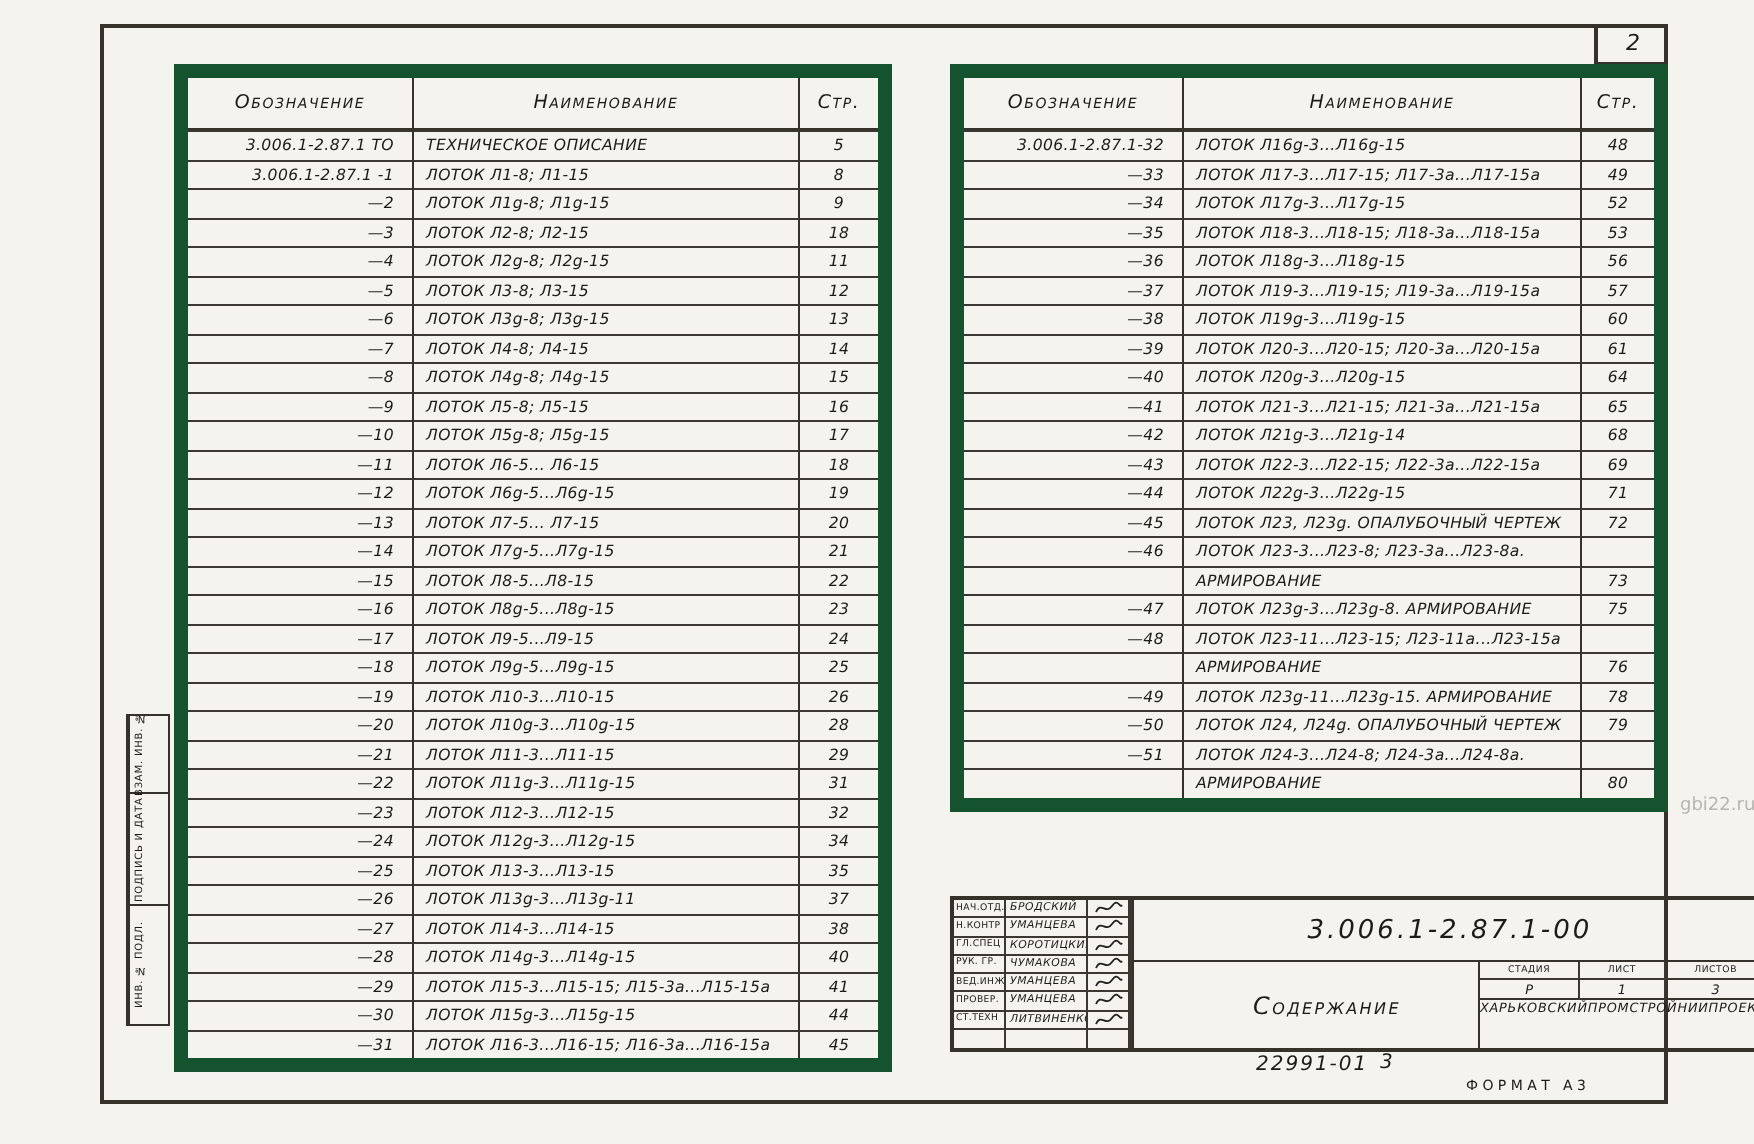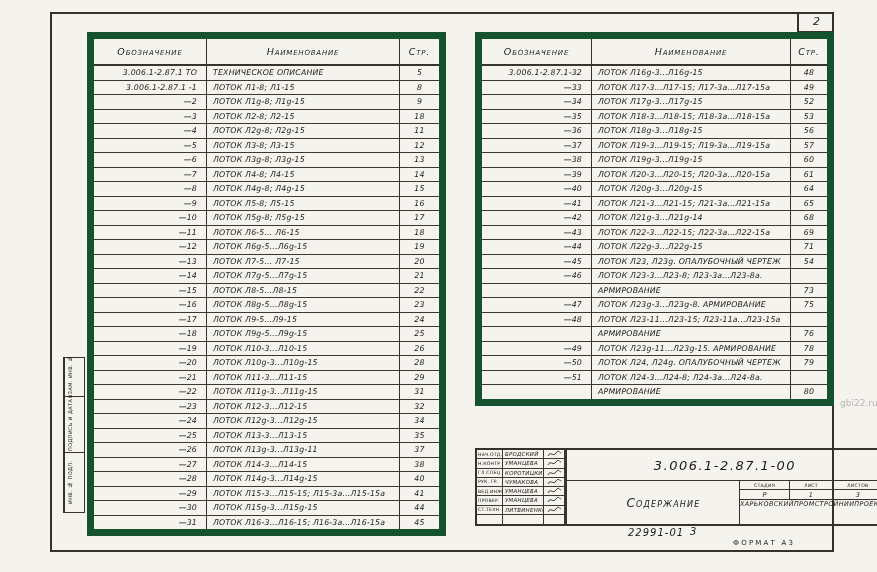--- a/index.html
+++ b/index.html
@@ -357,21 +357,21 @@
       <div class="cell col-p">69</div>
     </div>
     <div class="trow">
       <div class="cell col-d">—44</div>
       <div class="cell col-n">ЛОТОК  Л22g-3...Л22g-15</div>
       <div class="cell col-p">71</div>
     </div>
     <div class="trow">
       <div class="cell col-d">—45</div>
       <div class="cell col-n">ЛОТОК Л23, Л23g. ОПАЛУБОЧНЫЙ ЧЕРТЕЖ</div>
-      <div class="cell col-p">54</div>
+      <div class="cell col-p">72</div>
     </div>
     <div class="trow">
       <div class="cell col-d">—46</div>
       <div class="cell col-n">ЛОТОК Л23-3...Л23-8; Л23-3а...Л23-8а.</div>
       <div class="cell col-p"></div>
     </div>
     <div class="trow">
       <div class="cell col-d"></div>
       <div class="cell col-n">АРМИРОВАНИЕ</div>
       <div class="cell col-p">73</div>

